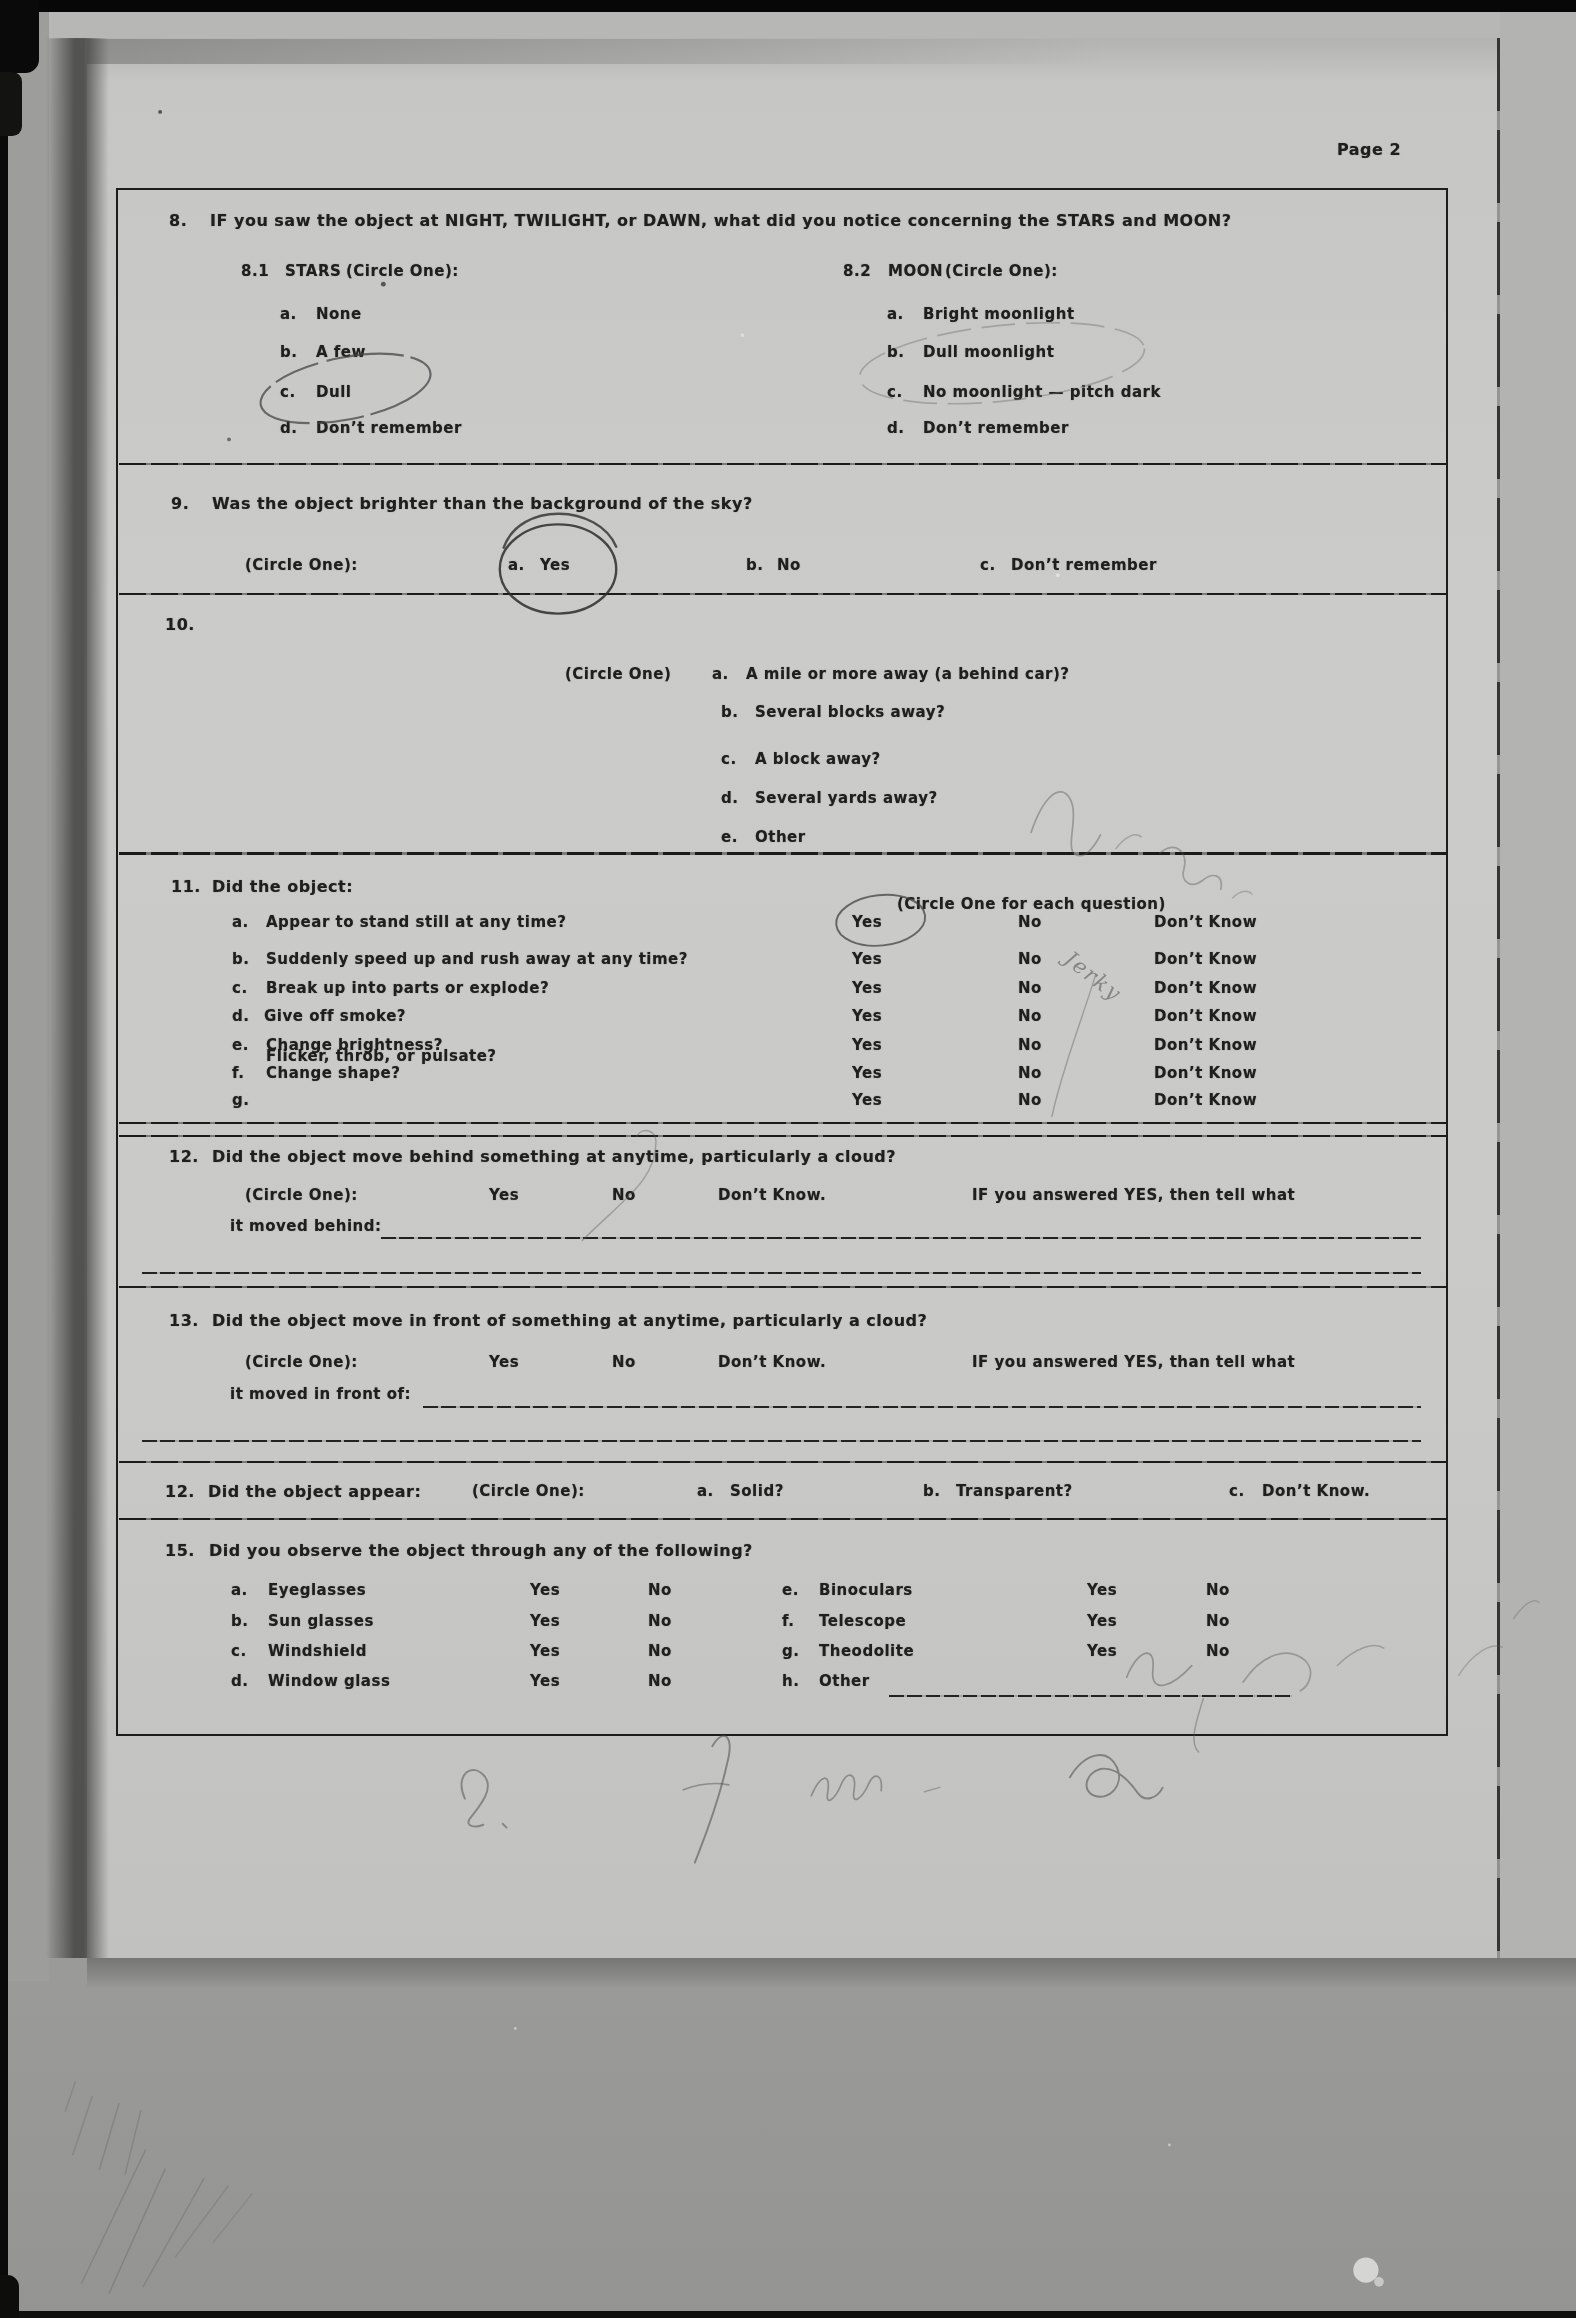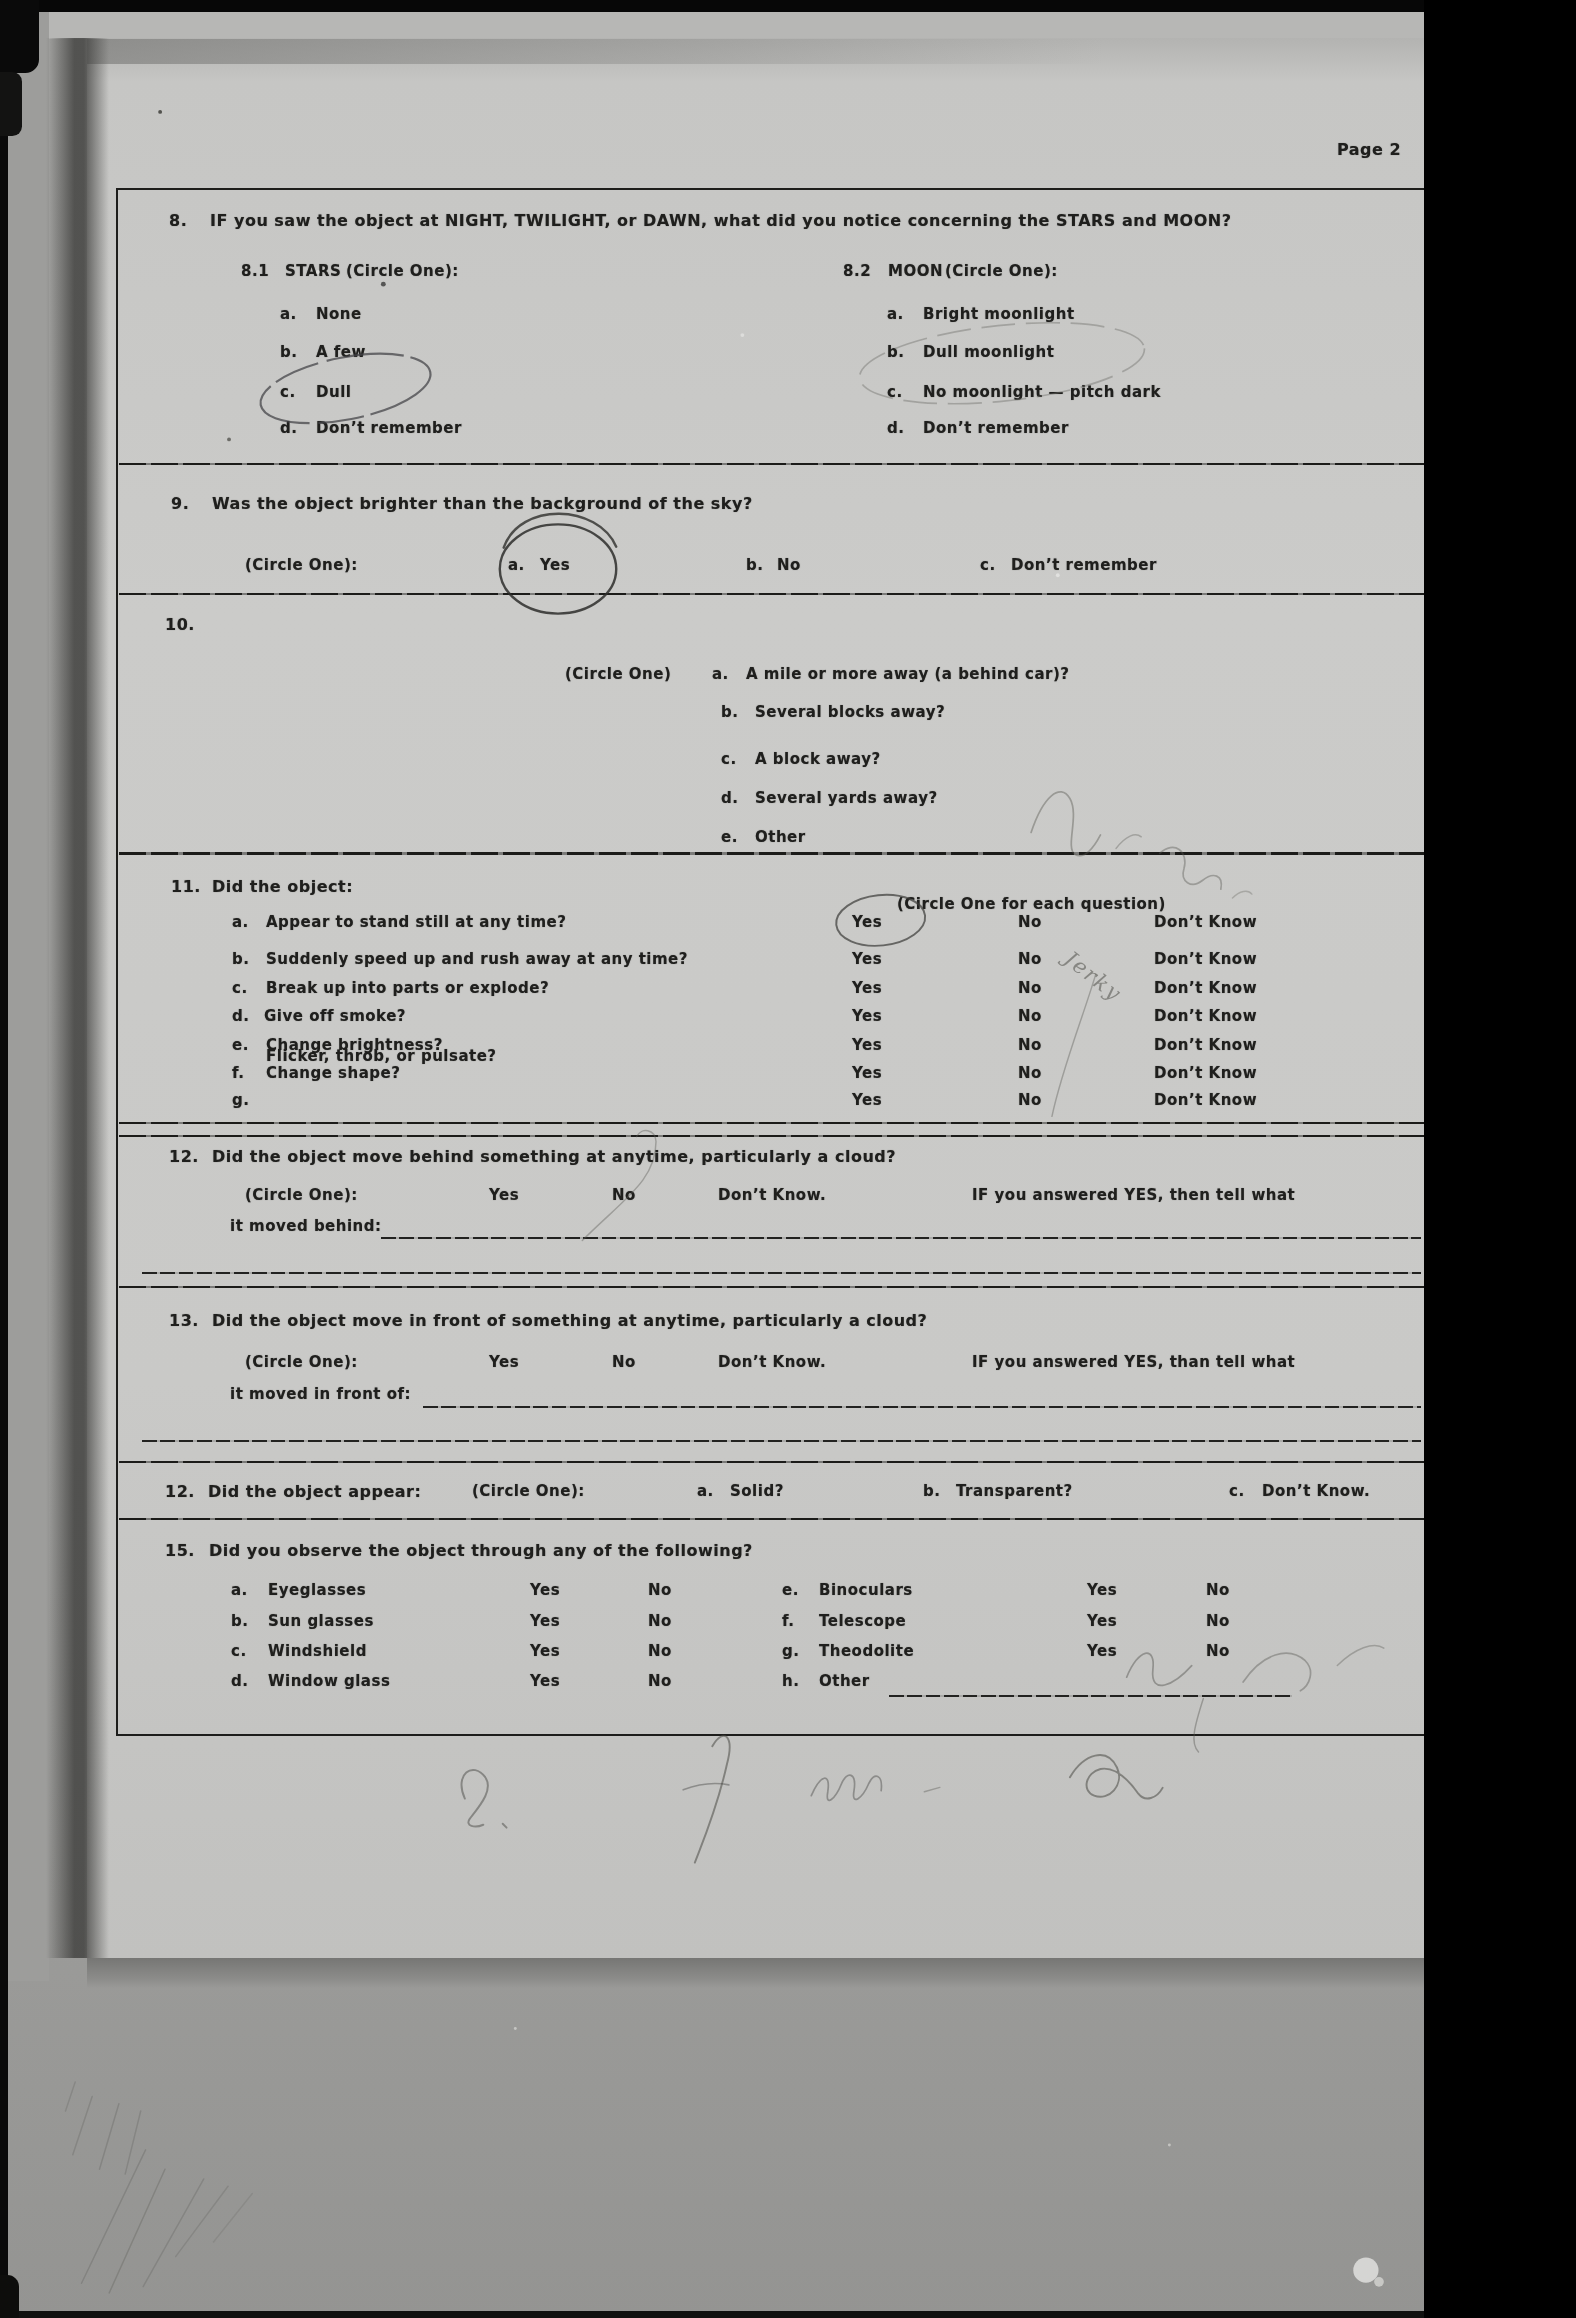--- a/index.html
+++ b/index.html
@@ -1,16 +1,16 @@
 <!DOCTYPE html>
 <html style="font-size:7.8px"><head>
 <meta charset="utf-8">
 <style>
   html,body{margin:0;padding:0;background:#000;}
-  #stage{position:relative;width:1424px;height:2319px;background:#0b0b0b;overflow:hidden;
+  #stage{position:relative;width:1576px;height:2319px;background:#0b0b0b;overflow:hidden;
          font-family:"DejaVu Sans",sans-serif;}
   .layer{position:absolute;}
   
   .t{position:absolute;white-space:nowrap;color:#1f1f1d;font-weight:bold;font-size:15px;
      letter-spacing:0.5px;line-height:1;text-shadow:0 0 1px rgba(31,31,29,.5);}
   .lg{font-size:16px;}
   
   .divider{position:absolute;left:119px;width:1328px;height:2.4px;
      background:repeating-linear-gradient(90deg,#1b1b19 0 27px,rgba(27,27,25,.45) 27px 32px);}
   .dashline{position:absolute;height:2.4px;

